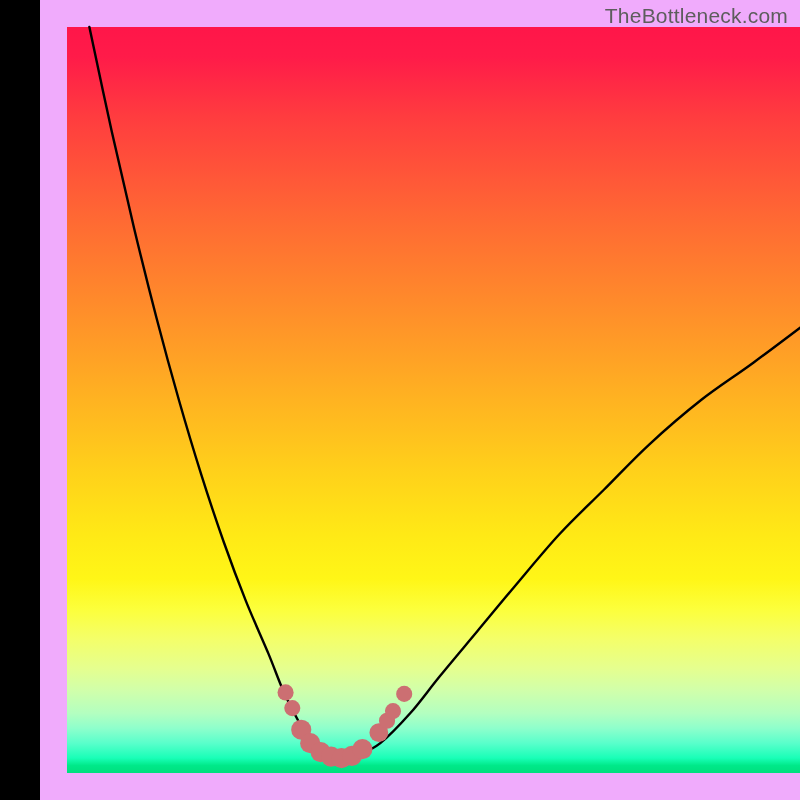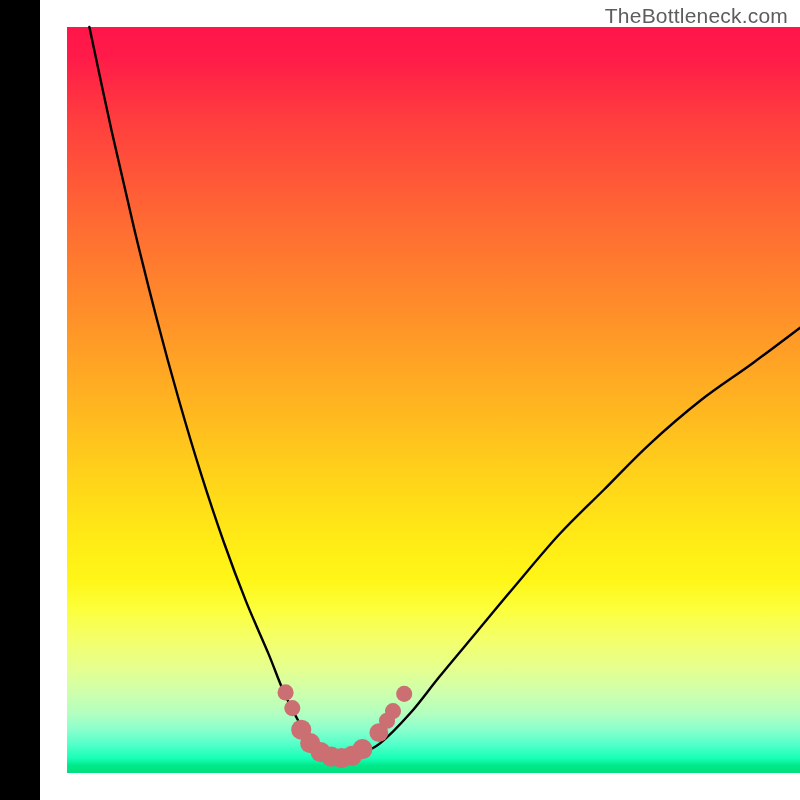--- a/index.html
+++ b/index.html
@@ -7,21 +7,21 @@
     padding: 0;
     width: 800px;
     height: 800px;
     background: #000;
     overflow: hidden;
     font-family: Arial, Helvetica, sans-serif;
   }
   .frame {
     position: absolute;
     inset: 0;
-    background: #ffffff;
+    background: #f0abfc;
     margin-left: 40px;
   }
   .plot-area {
     position: absolute;
     left: 27px;
     top: 27px;
     width: 746px;
     height: 746px;
     
     background: linear-gradient(

